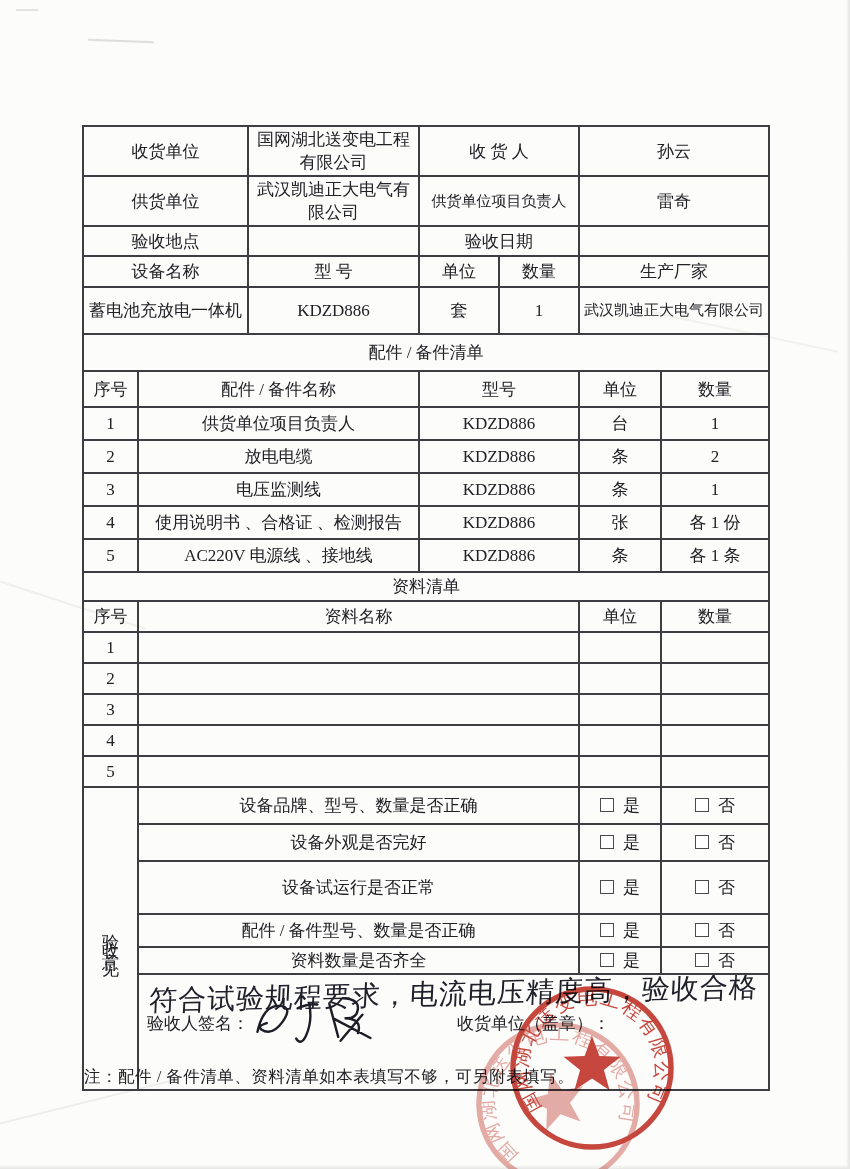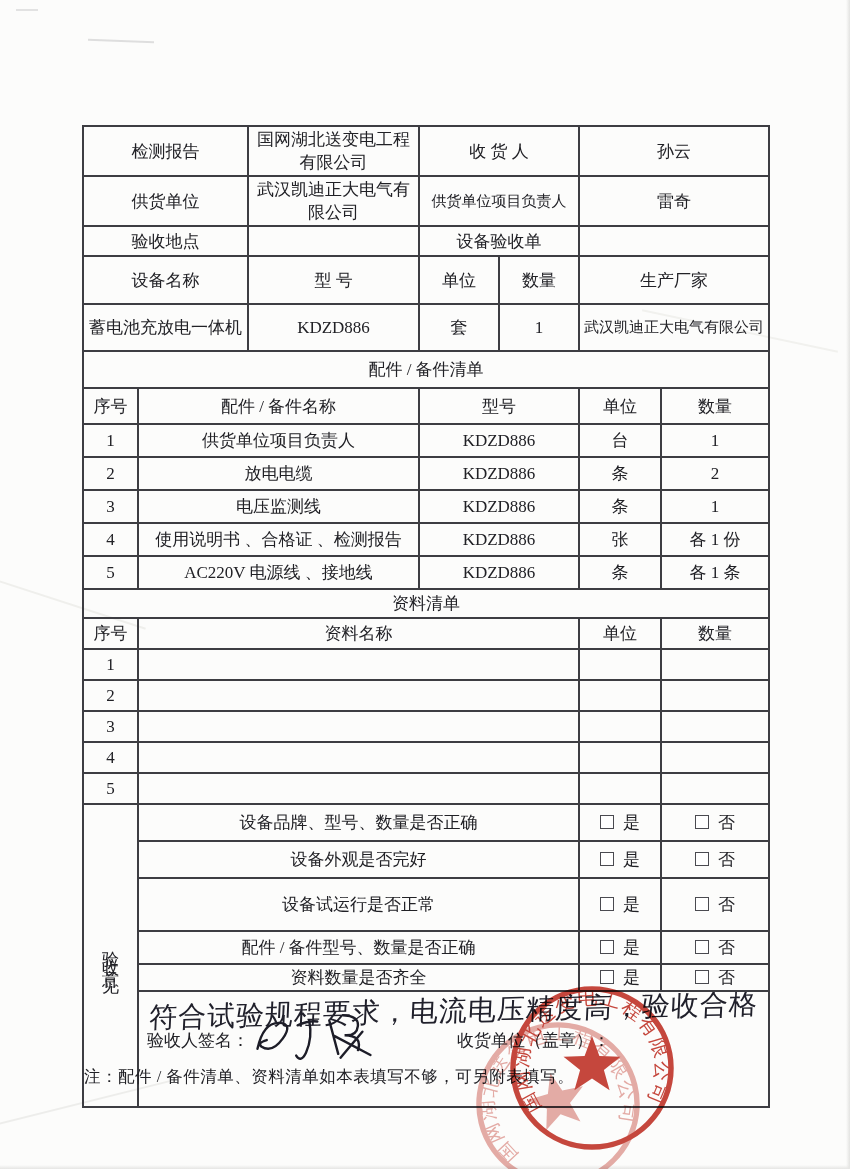--- a/index.html
+++ b/index.html
@@ -77,39 +77,39 @@
         <col style="width:110px">
         <col style="width:171px">
       <col style="width:80px">
         <col style="width:80px">
         <col style="width:82px">
         <col style="width:108px">
     </colgroup>
 
     <tbody>
         <tr style="height:47px">
-      <td colspan="2">检测报告</td>
+      <td colspan="2">收货单位</td>
       <td>国网湖北送变电工程有限公司</td>
       <td colspan="2">收 货 人</td>
       <td colspan="2">孙云</td>
     </tr>
     <tr style="height:46px">
       <td colspan="2">供货单位</td>
       <td>武汉凯迪正大电气有限公司</td>
       <td colspan="2" class="small">供货单位项目负责人</td>
       <td colspan="2">雷奇</td>
     </tr>
     <tr style="height:30px">
       <td colspan="2">验收地点</td>
       <td></td>
-      <td colspan="2">设备验收单</td>
+      <td colspan="2">验收日期</td>
       <td colspan="2"></td>
     </tr>
 
-    <tr style="height:48px">
+    <tr style="height:31px">
       <td colspan="2">设备名称</td>
       <td>型  号</td>
       <td>单位</td>
       <td>数量</td>
       <td colspan="2">生产厂家</td>
     </tr>
     <tr style="height:47px">
       <td colspan="2">蓄电池充放电一体机</td>
       <td>KDZD886</td>
       <td>套</td>

